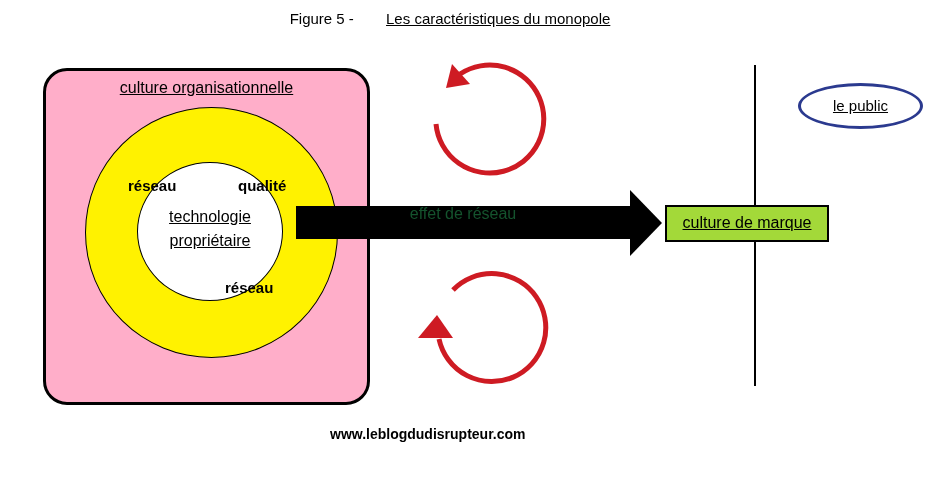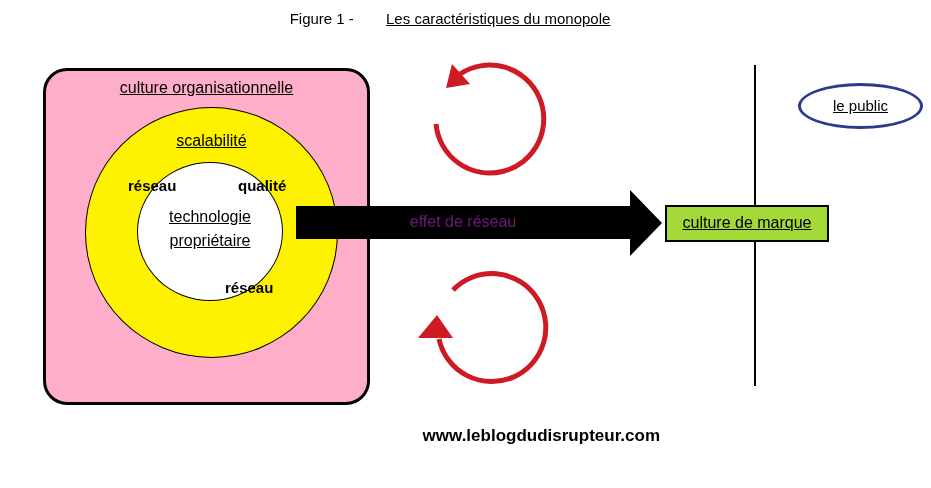--- a/index.html
+++ b/index.html
@@ -30,22 +30,22 @@
   .factor-left { left:128px; top:177px; }
   .factor-right { left:238px; top:177px; }
   .factor-bottom { left:225px; top:279px; }
 
   .arrow-body { position:absolute; left:296px; top:206px; width:334px; height:33px; background:#000; }
   .arrow-head {
     position:absolute; left:630px; top:190px; width:0; height:0;
     border-top:33px solid transparent; border-bottom:33px solid transparent; border-left:32px solid #000;
   }
   .arrow-label {
-    position:absolute; left:296px; top:206px; width:334px; height:33px;
-    color:#701a75; text-align:center; line-height:32px; font-size:16px;
+    position:absolute; left:296px; top:198px; width:334px; height:33px;
+    color:#14532d; text-align:center; line-height:32px; font-size:16px;
   }
 
   .vline { position:absolute; left:754px; top:65px; width:2px; height:321px; background:#000; }
 
   .green-box {
     position:absolute; left:665px; top:205px; width:164px; height:37px;
     background:var(--green); border:2px solid #000; box-sizing:border-box;
     text-align:center; line-height:32px; font-size:16px;text-decoration:underline;
   }
 
@@ -53,37 +53,36 @@
     position:absolute; left:798px; top:83px; width:125px; height:46px;
     background:#fff; border:3px solid var(--navy); border-radius:50%; box-sizing:border-box;
     text-align:center; line-height:39px; font-size:15px;text-decoration:underline;
   }
 
   .cycle { position:absolute; }
   .cycle-top { left:430px; top:58px; }
   .cycle-bottom { left:415px; top:270px; }
 
   .footer {
-    position:absolute; left:330px; top:426px; width:330px; text-align:right;
-    font-size:17px; font-weight:bold;
+    position:absolute; left:330px; top:426px; width:330px; text-align:left;
+    font-size:14px; font-weight:bold;
   }
 </style>
 </head>
 <body>
 
 <div class="canvas">
 
-  <div class="title"><span>Figure 1 - </span><span class="u">Les caractéristiques du monopole</span></div>
+  <div class="title"><span>Figure 5 - </span><span class="u">Les caractéristiques du monopole</span></div>
 
   <div class="pink-box"></div>
   <div class="yellow-circle"></div>
   <div class="white-circle"></div>
 
   <div class="lbl lbl-outer">culture organisationnelle</div>
-  <div class="lbl lbl-middle">scalabilité</div>
   <div class="lbl lbl-core">technologie propriétaire</div>
   <div class="factor factor-left">réseau</div>
   <div class="factor factor-right">qualité</div>
   <div class="factor factor-bottom">réseau</div>
 
   <div class="vline"></div>
 
   <div class="arrow-body"></div>
   <div class="arrow-head"></div>
   <div class="arrow-label">effet de réseau</div>

